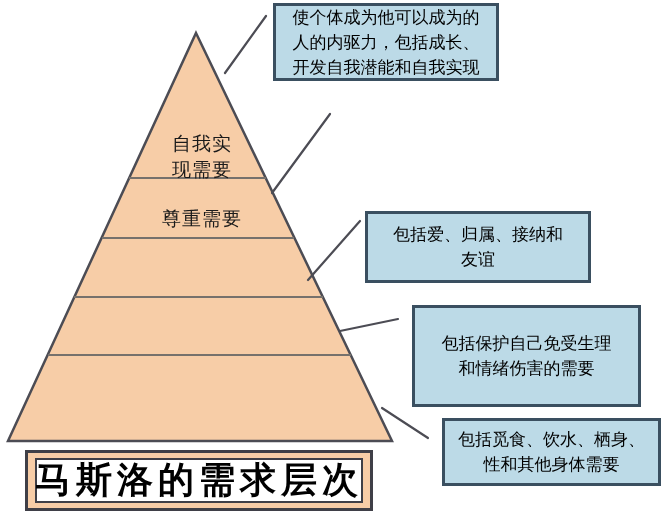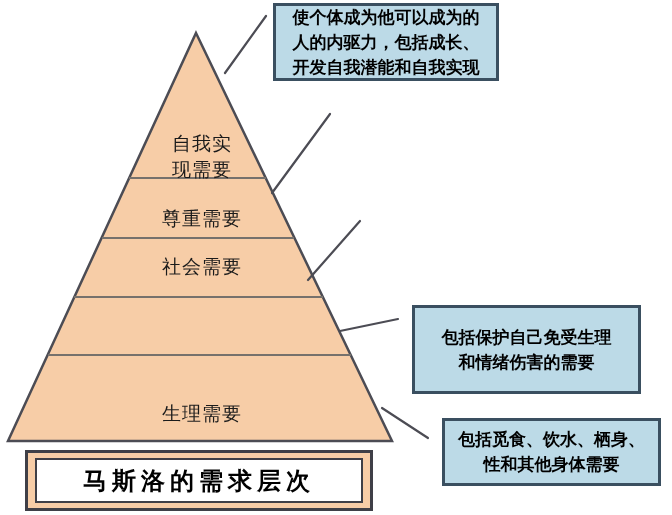--- a/index.html
+++ b/index.html
@@ -49,21 +49,21 @@
   }
   .callout {
     position: absolute;
     box-sizing: border-box;
     background: var(--callout-fill, #BCDAE7);
     border: 3px solid var(--callout-border, #3A4F60);
     display: flex;
     align-items: center;
     justify-content: center;
     text-align: center;
-    font-weight: bold;
+    font-weight: normal;
     font-size: 17px;
     line-height: 25px;
     white-space: pre-line;
     color: #000;
     padding: 12px 4px;
   }
   .title-box {
     position: absolute;
     left: 25px;
     top: 450px;
@@ -76,21 +76,21 @@
   }
   .title-inner {
     width: 100%;
     height: 100%;
     box-sizing: border-box;
     background: #ffffff;
     border: 2px solid #3F3F47;
     display: flex;
     align-items: center;
     justify-content: center;
-    font-size: 24px;
+    font-size: 36px;
     font-weight: bold;
     letter-spacing: 5px;
     white-space: nowrap;
   }
 </style>
 </head>
 <body>
 
 <div class="stage">
 
@@ -106,27 +106,27 @@
     <line class="connector" x1="225" y1="73" x2="266" y2="16"></line>
     <line class="connector" x1="272" y1="193" x2="330" y2="114"></line>
     <line class="connector" x1="308" y1="280" x2="360" y2="221"></line>
     <line class="connector" x1="340" y1="331" x2="398" y2="319"></line>
     <line class="connector" x1="382" y1="408" x2="428" y2="438"></line>
   </svg>
 
   <div class="level-label" style="left:202px; top:131px;">自我实
 现需要</div>
   <div class="level-label" style="left:202px; top:206px;">尊重需要</div>
-  <div class="level-label" style="left:202px; top:254px;">社会需要</div>
-  <div class="level-label" style="left:202px; top:401px;">生理需要</div>
 
   <div class="callout" style="left:273px; top:3px;   width:226px; height:78px;">使个体成为他可以成为的
 人的内驱力，包括成长、
 开发自我潜能和自我实现</div>
-  <div class="callout" style="left:412px; top:305px; width:229px; height:89px;">包括保护自己免受生理
+  <div class="callout" style="left:365px; top:211px; width:226px; height:72px;">包括爱、归属、接纳和
+友谊</div>
+  <div class="callout" style="left:412px; top:305px; width:229px; height:102px;">包括保护自己免受生理
 和情绪伤害的需要</div>
   <div class="callout" style="left:442px; top:418px; width:219px; height:68px;">包括觅食、饮水、栖身、
 性和其他身体需要</div>
 
   <div class="title-box">
     <div class="title-inner">马斯洛的需求层次</div>
   </div>
 
 </div>
 

